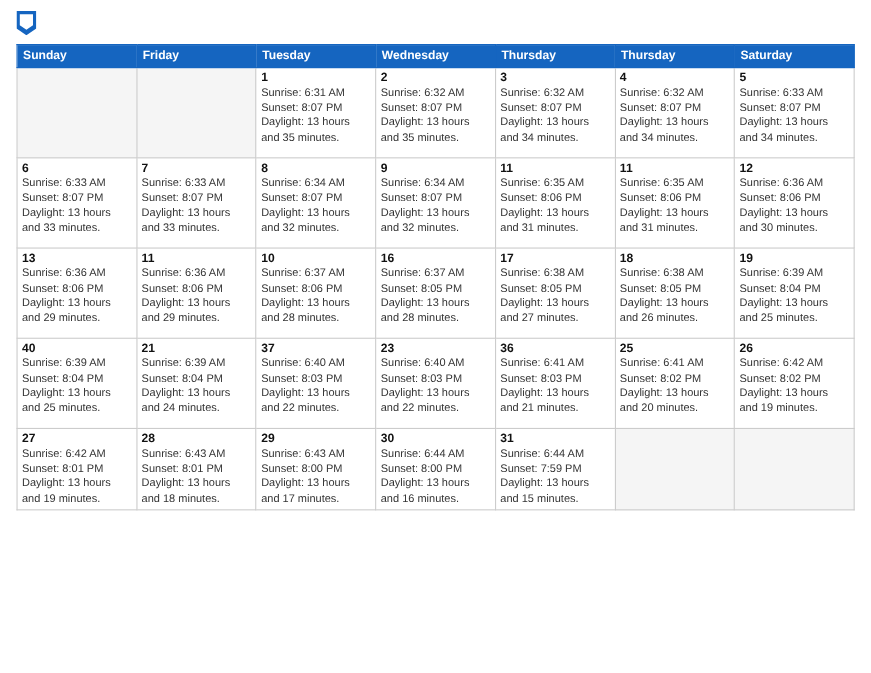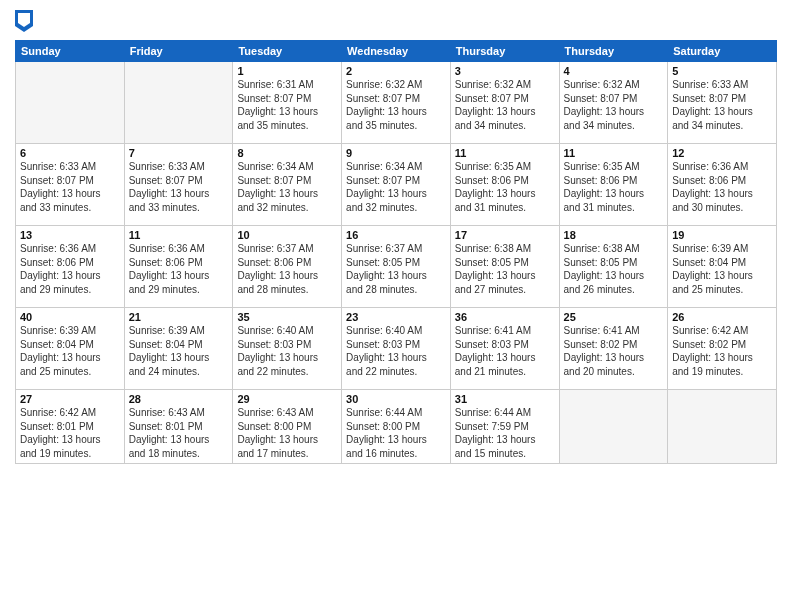--- a/index.html
+++ b/index.html
@@ -276,21 +276,21 @@
 and 25 minutes.</div>
           </td>
           <td>
             <span class="day-num">21</span>
             <div class="day-info" style="white-space: pre-line;">Sunrise: 6:39 AM
 Sunset: 8:04 PM
 Daylight: 13 hours
 and 24 minutes.</div>
           </td>
           <td>
-            <span class="day-num">35</span>
+            <span class="day-num">37</span>
             <div class="day-info" style="white-space: pre-line;">Sunrise: 6:40 AM
 Sunset: 8:03 PM
 Daylight: 13 hours
 and 22 minutes.</div>
           </td>
           <td>
             <span class="day-num">23</span>
             <div class="day-info" style="white-space: pre-line;">Sunrise: 6:40 AM
 Sunset: 8:03 PM
 Daylight: 13 hours

